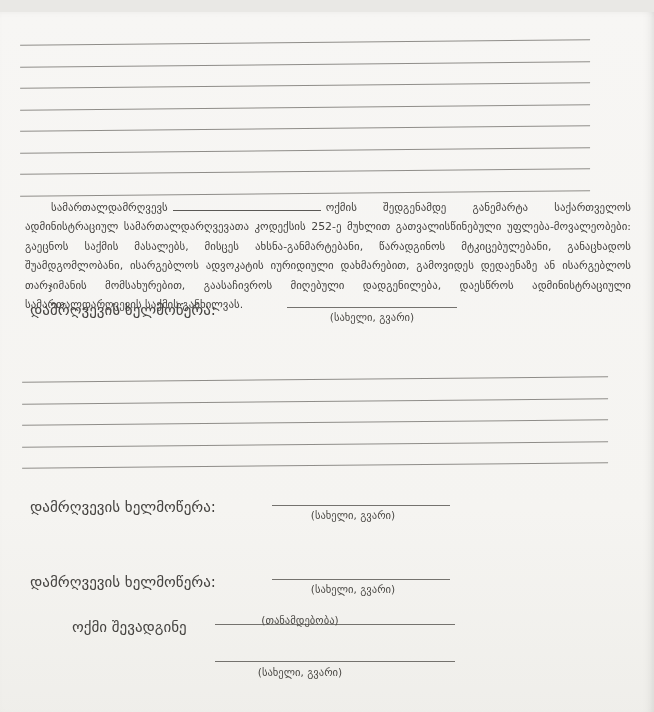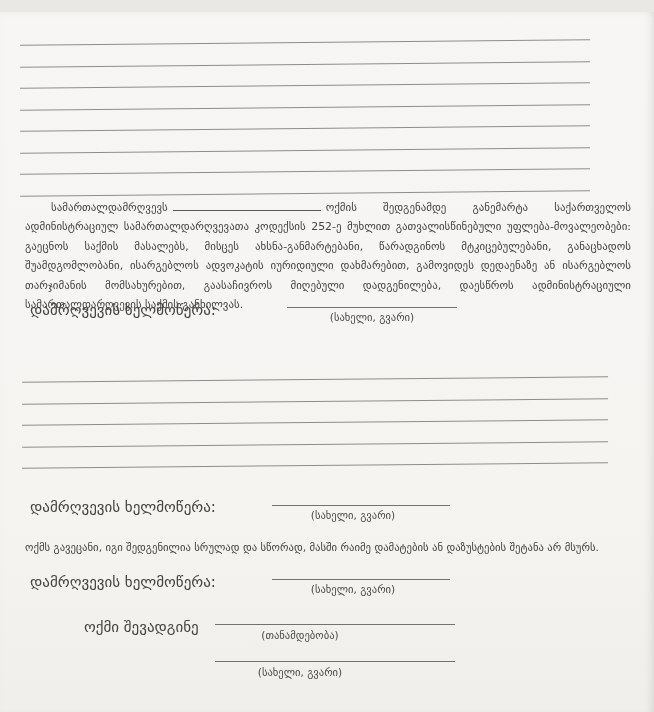--- a/index.html
+++ b/index.html
@@ -56,25 +56,24 @@
       <div class="rule"></div>
       <div class="rule"></div>
       <div class="rule"></div>
       <div class="rule"></div>
     </div>
 
   <span class="label" style="left:30px;top:486px">დამრღვევის ხელმოწერა:</span>
   <span class="sig-line" style="left:272px;top:486px;width:178px"></span>
   <span class="caption" style="left:268px;top:497px;width:170px">(სახელი, გვარი)</span>
 
-  <div class="ack">ოქმს გავეცანი, იგი შედგენილია სრულად და სწორად, მასში რაიმე დამატების ან დაზუსტების შეტანა არ მსურს.</div>
 
   <span class="label" style="left:30px;top:561px">დამრღვევის ხელმოწერა:</span>
   <span class="sig-line" style="left:272px;top:560px;width:178px"></span>
   <span class="caption" style="left:268px;top:571px;width:170px">(სახელი, გვარი)</span>
 
-  <span class="label" style="left:84px;top:606px">ოქმი შევადგინე</span>
+  <span class="label" style="left:72px;top:606px">ოქმი შევადგინე</span>
   <span class="sig-line" style="left:215px;top:605px;width:240px"></span>
-  <span class="caption" style="left:215px;top:617px;width:170px">(თანამდებობა)</span>
+  <span class="caption" style="left:215px;top:602px;width:170px">(თანამდებობა)</span>
   <span class="sig-line" style="left:215px;top:642px;width:240px"></span>
   <span class="caption" style="left:215px;top:654px;width:170px">(სახელი, გვარი)</span>
 
 </div>
 
 </body></html>

